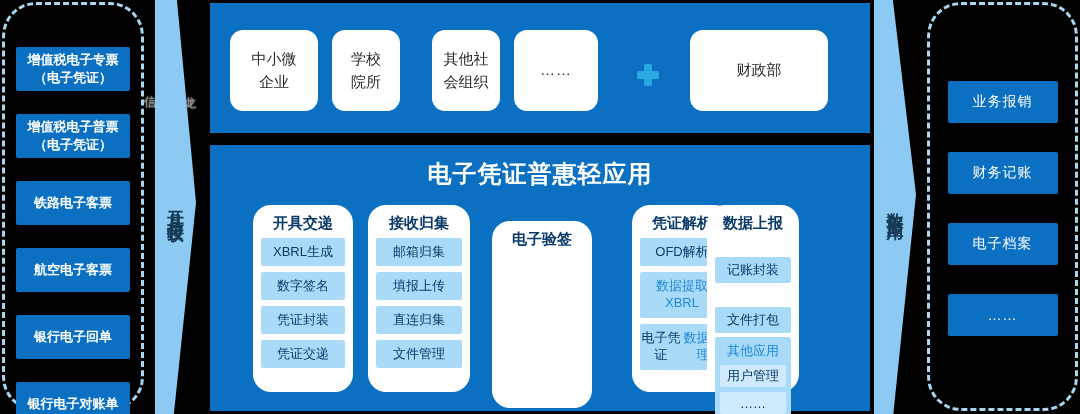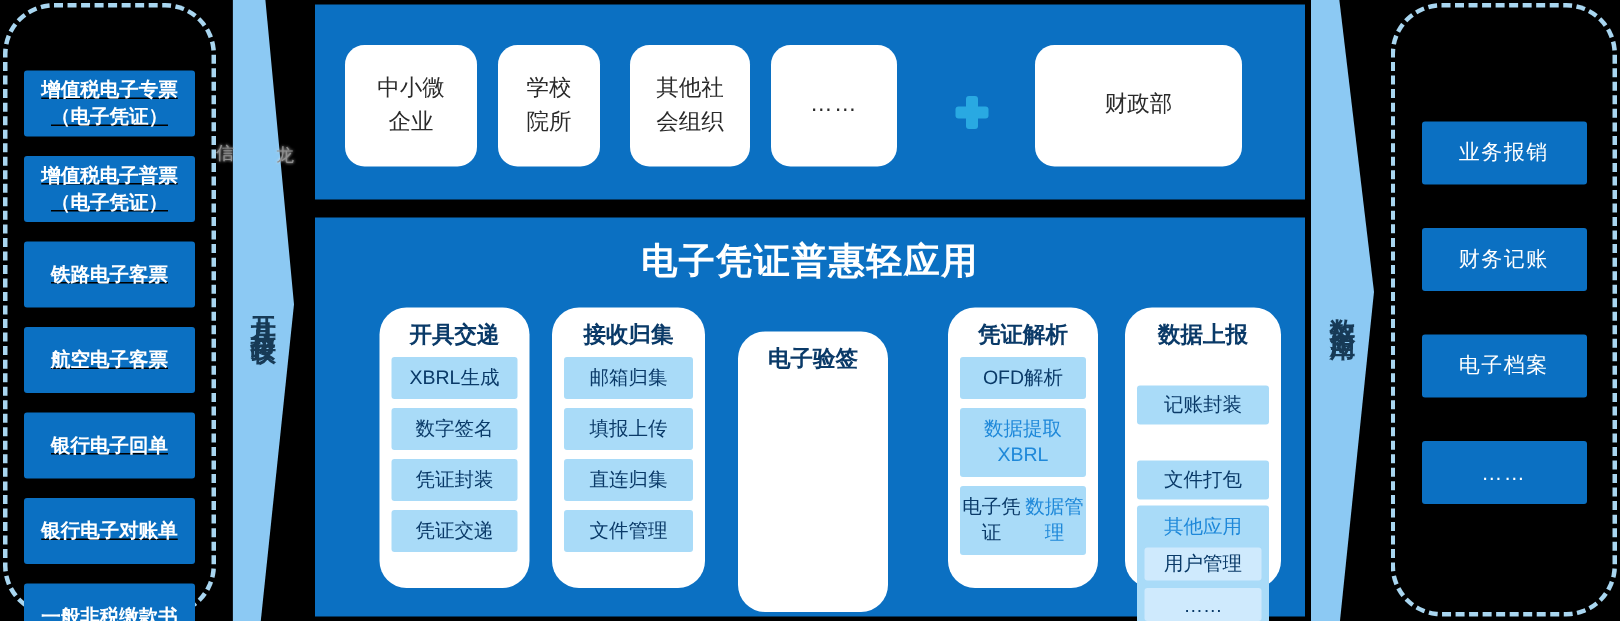--- a/index.html
+++ b/index.html
@@ -6,21 +6,21 @@
   .stage{
     position:relative;width:1080px;height:414px;background:#000;
     font-family:"Liberation Sans","DejaVu Sans",sans-serif;overflow:hidden;
   }
   
   .dash-panel{
     position:absolute;box-sizing:border-box;background:#000;
     border:3px dashed #a9d6f0;border-radius:34px;
     display:flex;flex-direction:column;align-items:center;
   }
-  .left-panel{left:2px;top:2px;width:142px;height:409px;padding-top:42px;gap:13px;text-decoration:underline;}
+  .left-panel{left:2px;top:2px;width:142px;height:409px;padding-top:42px;gap:23px;}
   .right-panel{left:927px;top:2px;width:151px;height:409px;padding-top:76px;gap:29px;}
   .voucher-box{
     width:114px;height:44px;background:#0b70c2;color:#fff;
     font-size:13px;font-weight:600;display:flex;align-items:center;justify-content:center;
     text-align:center;white-space:pre-line;line-height:1.35;border-radius:2px;flex:0 0 auto;
   }
   .app-box{
     width:110px;height:42px;background:#0b70c2;color:#fff;font-size:14px;
     display:flex;align-items:center;justify-content:center;text-align:center;
     border-radius:2px;flex:0 0 auto;letter-spacing:1px;
@@ -39,38 +39,38 @@
   .wm2{left:184px;top:95px;}
   
   .top-block{position:absolute;left:210px;top:3px;width:660px;height:130px;background:#0b70c2;}
   .white-box{
     position:absolute;top:27px;height:81px;background:#fff;border-radius:13px;
     display:flex;align-items:center;justify-content:center;text-align:center;
     color:#2a2a2a;font-size:15px;line-height:1.5;white-space:pre-line;
   }
   .pb1{left:20px;width:88px;}
   .pb2{left:122px;width:68px;}
-  .pb3{left:210px;width:80px;text-align:right;}
+  .pb3{left:222px;width:68px;text-align:right;}
   .pb4{left:304px;width:84px;letter-spacing:1px;}
   .ministry{left:480px;width:138px;}
   .plus{position:absolute;left:427px;top:61px;width:22px;height:22px;}
   .plus::before{content:"";position:absolute;left:0;top:7px;width:22px;height:8px;background:#29a9e2;border-radius:2px;}
   .plus::after{content:"";position:absolute;left:7px;top:0;width:8px;height:22px;background:#29a9e2;border-radius:2px;}
   
   .main-block{position:absolute;left:210px;top:145px;width:660px;height:266px;background:#0b70c2;}
   .app-title{padding-top:13px;text-align:center;font-size:24px;font-weight:bold;color:#fff;letter-spacing:1px;}
   .col{
     position:absolute;top:60px;height:187px;background:#fff;border-radius:18px;
     box-sizing:border-box;padding:9px 8px 0;display:flex;flex-direction:column;align-items:center;
   }
   .c1{left:43px;width:100px;}
   .c2{left:158px;width:102px;}
   .c3{left:282px;width:100px;margin-top:16px;}
   .c4{left:422px;width:100px;}
-  .c5{left:540px;width:104px;}
+  .c5{left:497px;width:92px;}
   .col-header{font-size:15px;font-weight:bold;color:#0a3a68;height:20px;margin-bottom:4px;}
   .items{width:100%;display:flex;flex-direction:column;gap:6px;}
   .fi{
     min-height:28px;background:#a9dbf8;color:#0a3a68;font-size:13px;font-weight:500;
     display:flex;align-items:center;justify-content:center;text-align:center;
     white-space:pre-line;line-height:1.3;border-radius:2px;
   }
   .fi-tall{min-height:46px;}
   .txt-blue{color:#1e88d9;}
   .c5 .fi{min-height:26px;margin-top:20px;}

